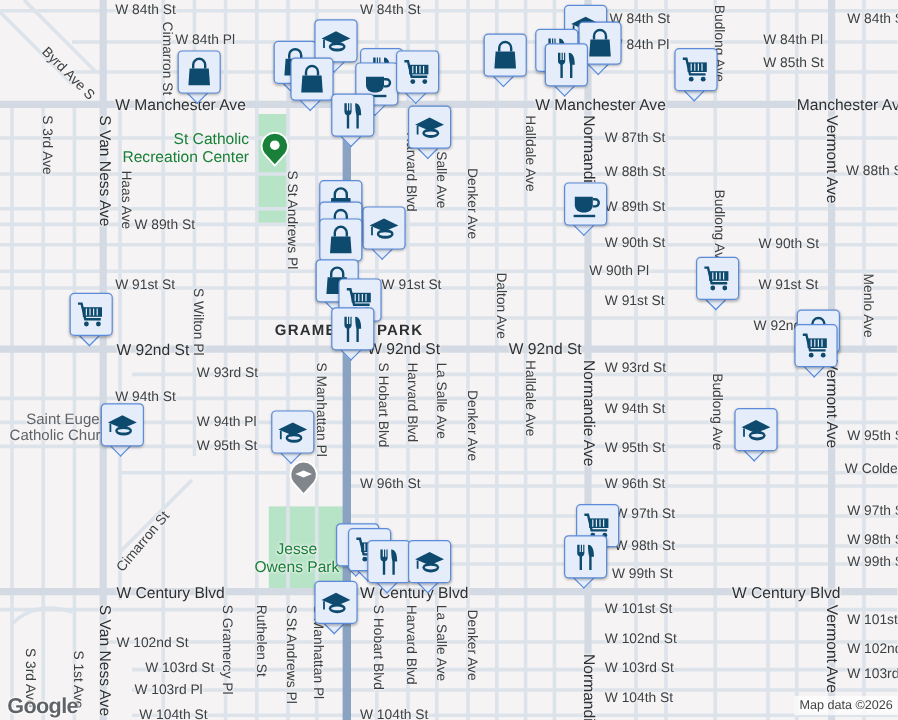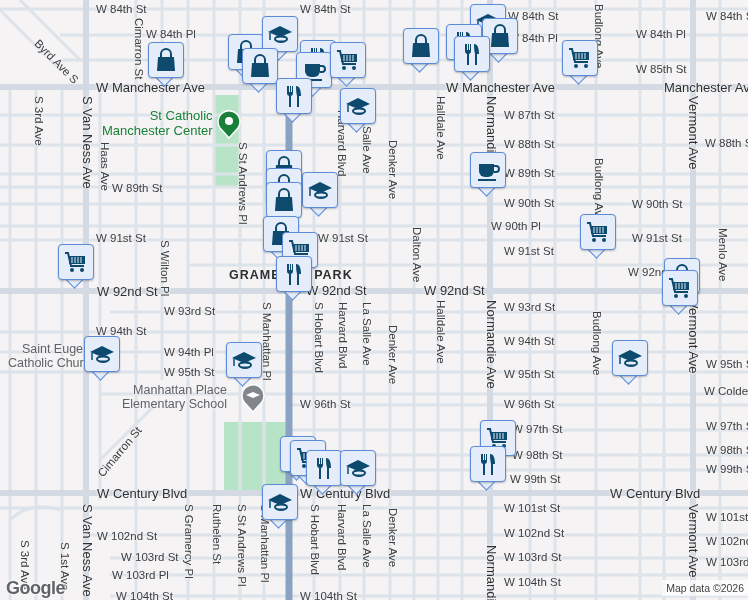--- a/index.html
+++ b/index.html
@@ -106,21 +106,21 @@
     <line x1="289" y1="100" x2="289" y2="600" stroke="#8aa3c2" stroke-width="7"></line>
   </svg>
 
   <span class="lbl" style="left:96px;top:4px">W 84th St</span>
   <span class="lbl" style="left:300px;top:4px">W 84th St</span>
   <span class="lbl" style="left:508px;top:11px">W 84th St</span>
   <span class="lbl" style="left:706px;top:11px">W 84th St</span>
   <span class="lbl" style="left:146px;top:29px">W 84th Pl</span>
   <span class="lbl" style="left:508px;top:33px">W 84th Pl</span>
   <span class="lbl" style="left:636px;top:29px">W 84th Pl</span>
-  <span class="lbl" style="left:636px;top:64px">W 85th St</span>
+  <span class="lbl" style="left:636px;top:48px">W 85th St</span>
   <span class="lbl big" style="left:96px;top:81px">W Manchester Ave</span>
   <span class="lbl big" style="left:446px;top:81px">W Manchester Ave</span>
   <span class="lbl big" style="left:664px;top:81px">Manchester Ave</span>
   <span class="lbl" style="left:504px;top:110px">W 87th St</span>
   <span class="lbl" style="left:504px;top:139px">W 88th St</span>
   <span class="lbl" style="left:705px;top:138px">W 88th St</span>
   <span class="lbl" style="left:112px;top:183px">W 89th St</span>
   <span class="lbl" style="left:504px;top:168px">W 89th St</span>
   <span class="lbl" style="left:504px;top:198px">W 90th St</span>
   <span class="lbl" style="left:632px;top:199px">W 90th St</span>
@@ -204,38 +204,38 @@
   <span class="lbl v" style="left:194px;top:504px">S Gramercy Pl</span>
   <span class="lbl v" style="left:222px;top:504px">Ruthelen St</span>
   <span class="lbl v" style="left:70px;top:542px">S 1st Ave</span>
   <span class="lbl diag" style="left:40px;top:38px;transform:rotate(45deg)">Byrd Ave S</span>
   <span class="lbl diag" style="left:96px;top:472px;transform:rotate(-50deg)">Cimarron St</span>
 
   <span class="lbl area" style="left:229px;top:269px">GRAMERCY PARK</span>
 
   <div class="lbl green" style="left:102px;top:109px;text-align:right">
     <div>St Catholic</div>
-    <div>Manchester Center</div>
+    <div>Recreation Center</div>
   </div>
   <svg class="pin" style="left:216px;top:110px" viewBox="0 0 26 30">
     <path d="M13 28 L4 18 A11 11 0 1 1 22 18 Z" fill="#188038" stroke="#fff" stroke-width="1.5"></path>
     <circle cx="13" cy="11" r="4" fill="#fff"></circle>
   </svg>
   <div class="lbl poi" style="left:8px;top:342px;color:#5f6368">
     <div>Saint Eugene</div>
     <div>Catholic Church</div>
   </div>
-  <div class="lbl poi" style="left:122px;top:383px">
-    <div>Manhattan Place</div>
-    <div>Elementary School</div>
-  </div>
   <svg class="pin" style="left:240px;top:384px" viewBox="0 0 26 30">
     <path d="M13 28 L4 18 A11 11 0 1 1 22 18 Z" fill="#80868b" stroke="#fff" stroke-width="1.5"></path>
     <path d="M6 11 L13 8 L20 11 L13 14 Z" fill="#fff"></path>
   </svg>
+  <div class="lbl green" style="left:212px;top:451px;text-align:center">
+    <div>Jesse</div>
+    <div>Owens Park</div>
+  </div>
 
   <div id="markers">
       <div class="marker" style="left: 148px; top: 42px;">
         <div class="tip"></div>
         <div class="box">
           <svg viewBox="0 0 26 26">
             <path d="M8 10 V7 A5 5 0 0 1 18 7 V10" fill="none" stroke="#0d4a6e" stroke-width="2"></path>
             <path d="M5 10 H21 L22 24 H4 Z" fill="#0d4a6e"></path>
           </svg>
         </div>

